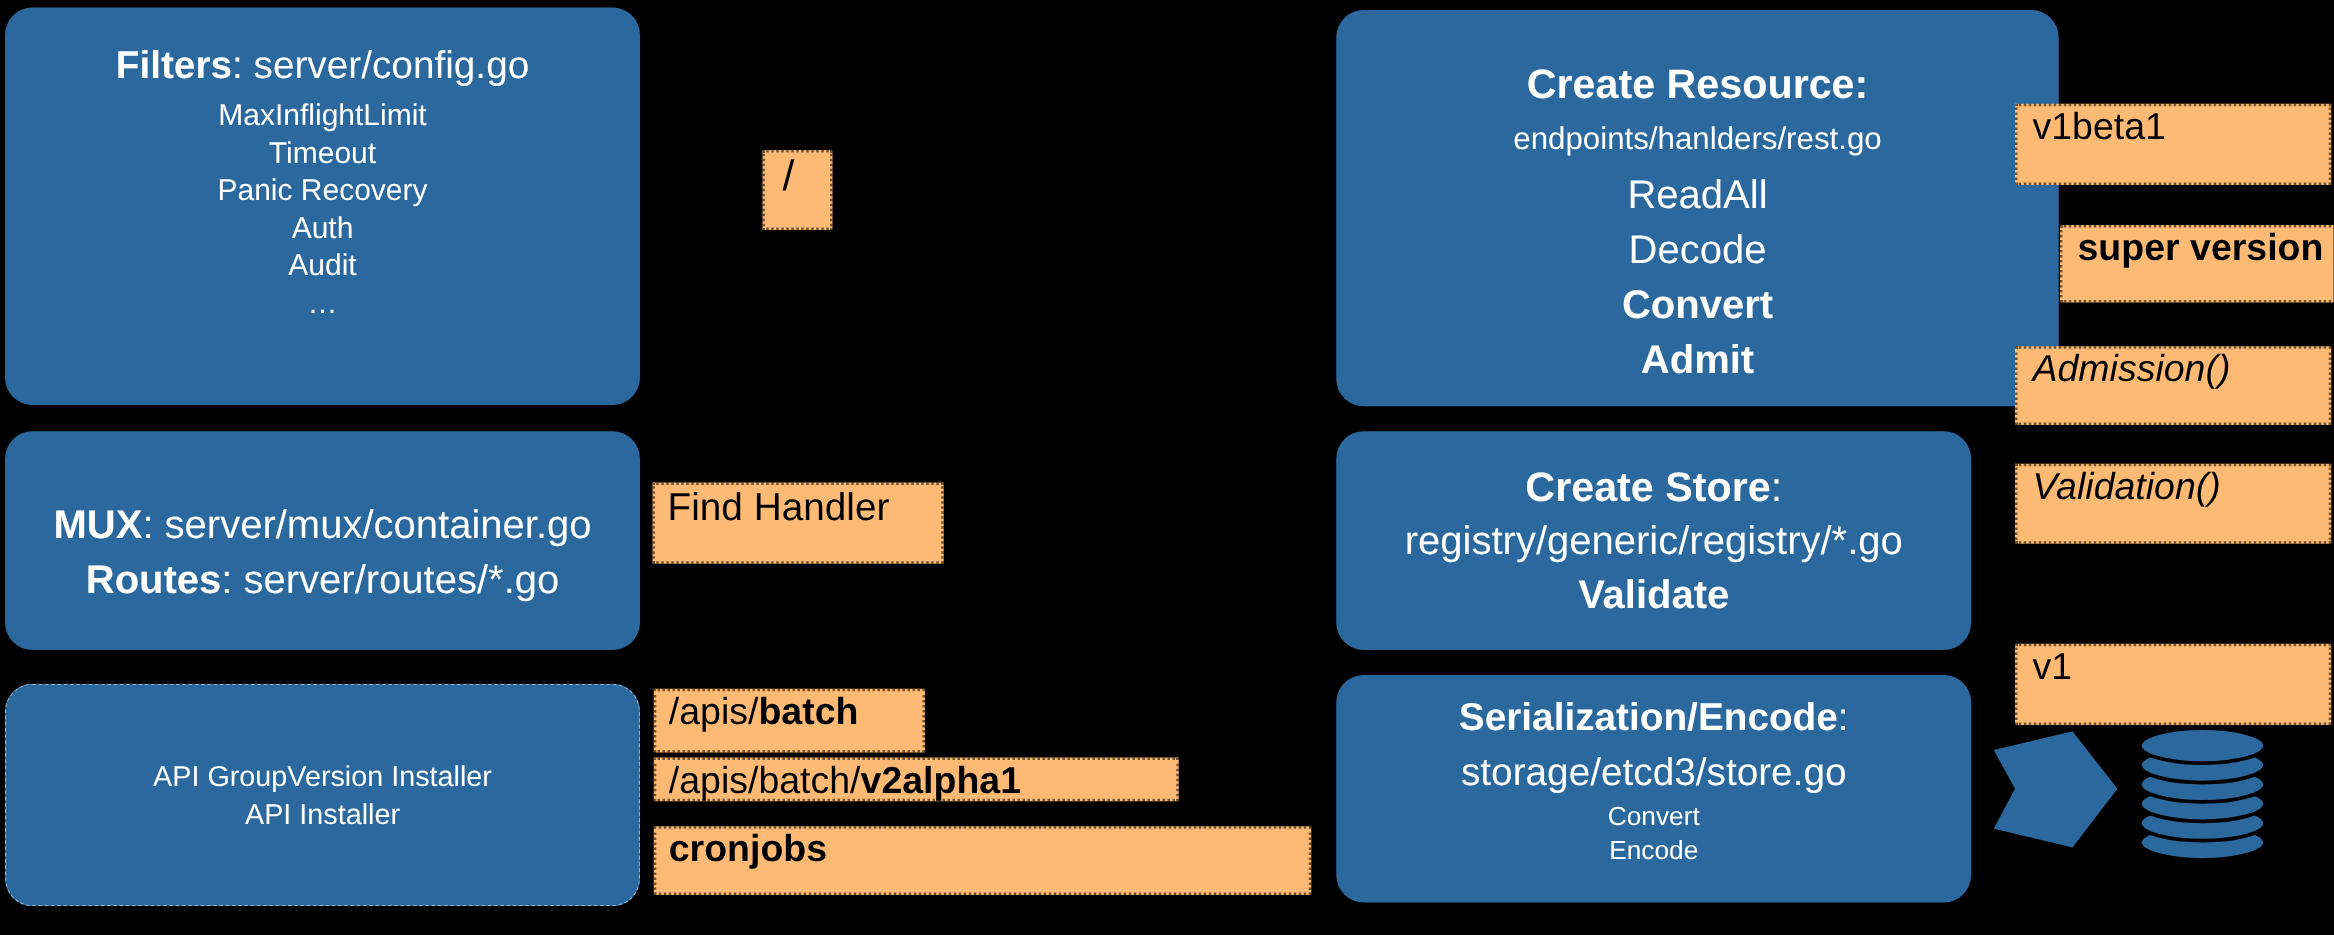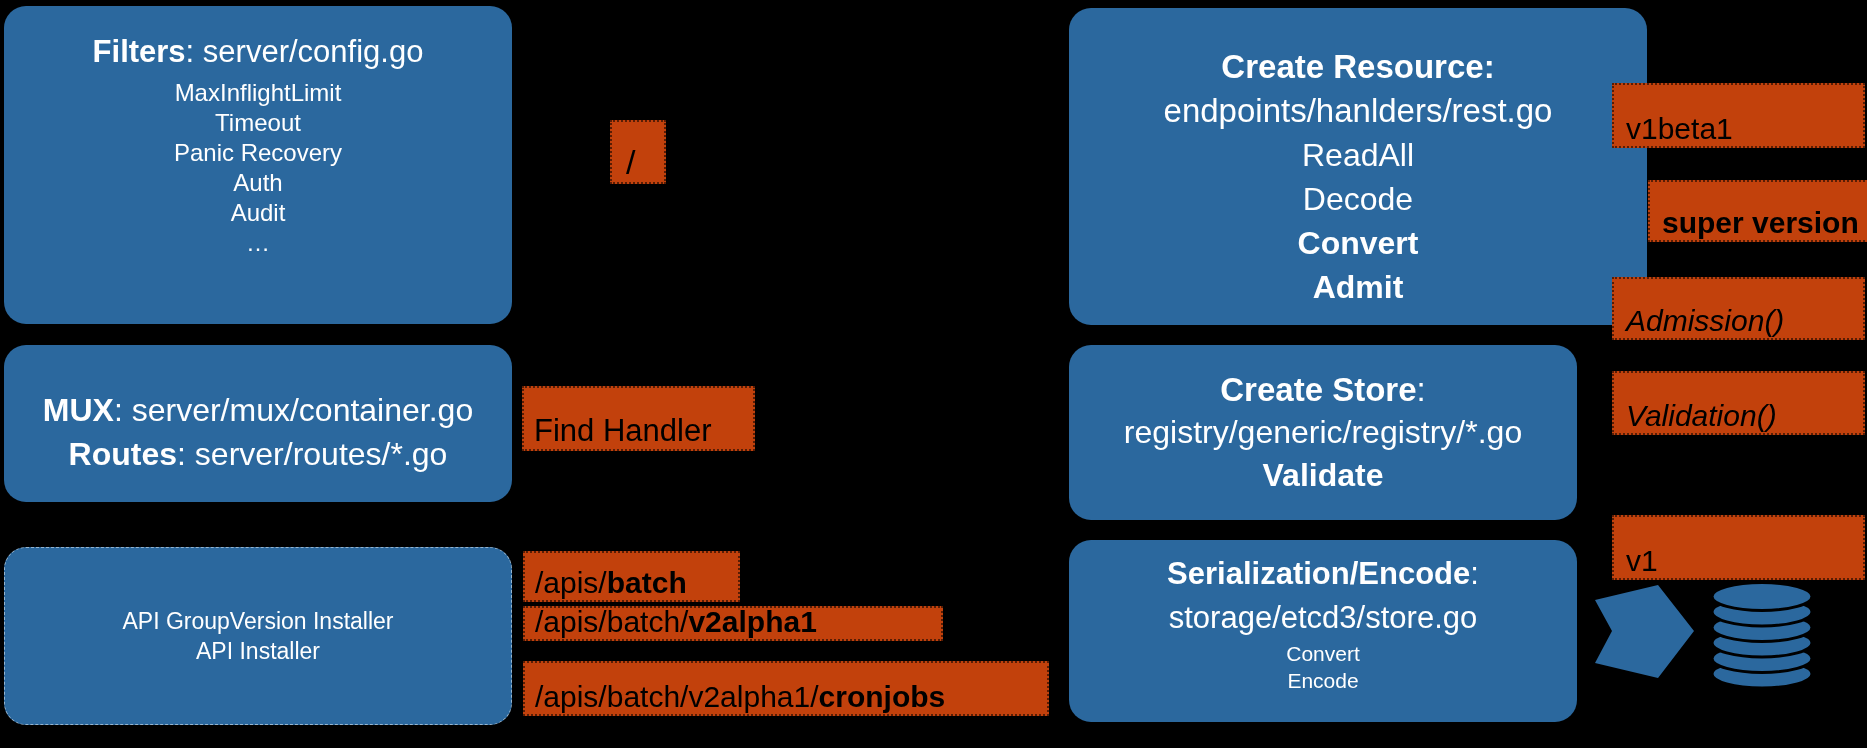--- a/index.html
+++ b/index.html
@@ -17,25 +17,25 @@
     border-radius:22px;
     color:#fff;
     text-align:center;
     display:flex;
     flex-direction:column;
     align-items:center;
   }
   .box.centered{justify-content:center;}
   .cyan{
     position:absolute;
-    background:#c2410c;
+    background:#fdba74;
     border:2px dotted rgba(0,0,0,.55);
     color:#000;
     display:flex;
-    align-items:flex-end;
+    align-items:flex-start;
     font-size:30px;
     padding-left:10px;
     white-space:nowrap;
   }
   .big-line{font-size:32px;line-height:44px;white-space:nowrap;}
   .title-line{font-size:31px;line-height:40px;white-space:nowrap;}
   .sub-line{font-size:24px;line-height:30px;white-space:nowrap;}
   .bold{font-weight:bold;}
   .italic{font-style:italic;}
   svg{display:block;}
@@ -54,21 +54,21 @@
     <div class="sub-line">Panic Recovery</div>
     <div class="sub-line">Auth</div>
     <div class="sub-line">Audit</div>
     <div class="sub-line">…</div>
   </div>
 
   <div class="cyan" style="left:610px;top:120px;width:56px;height:64px;font-size:34px;padding-left:14px;">
     <span>/</span>
   </div>
 
-  <div class="box centered" style="left:4px;top:345px;width:508px;height:157px;padding-top:16px;align-items:center;">
+  <div class="box centered" style="left:4px;top:345px;width:508px;height:175px;padding-top:16px;align-items:center;">
     <div class="big-line">
       <span class="bold">MUX</span><span>: server/mux/container.go</span>
     </div>
     <div class="big-line">
       <span class="bold">Routes</span><span>: server/routes/*.go</span>
     </div>
   </div>
 
   <div class="cyan" style="left:522px;top:386px;width:233px;height:65px;font-size:31px;">
     <span>Find Handler</span>
@@ -81,27 +81,26 @@
 
   <div class="cyan" style="left:523px;top:551px;width:217px;height:51px;">
     <span>/apis/</span>
       <span class="bold">batch</span>
   </div>
   <div class="cyan" style="left:523px;top:606px;width:420px;height:35px;">
     <span>/apis/batch/</span>
       <span class="bold">v2alpha1</span>
   </div>
   <div class="cyan" style="left:523px;top:661px;width:526px;height:55px;">
-    <span>/apis/batch/v2alpha1/</span>
       <span class="bold">cronjobs</span>
   </div>
 
   <div class="box centered" style="left:1069px;top:8px;width:578px;height:317px;padding-top:20px;">
     <div class="big-line bold" style="font-size:33px;">Create Resource:</div>
-    <div class="big-line" style="font-size:33px;">endpoints/hanlders/rest.go</div>
+    <div class="big-line" style="font-size:25px;">endpoints/hanlders/rest.go</div>
     <div class="big-line">ReadAll</div>
     <div class="big-line">Decode</div>
     <div class="big-line bold">Convert</div>
     <div class="big-line bold">Admit</div>
   </div>
 
   <div class="box centered" style="left:1069px;top:345px;width:508px;height:175px;">
     <div class="big-line" style="font-size:33px;line-height:43px;">
       <span class="bold">Create Store</span><span>:</span>
     </div>

